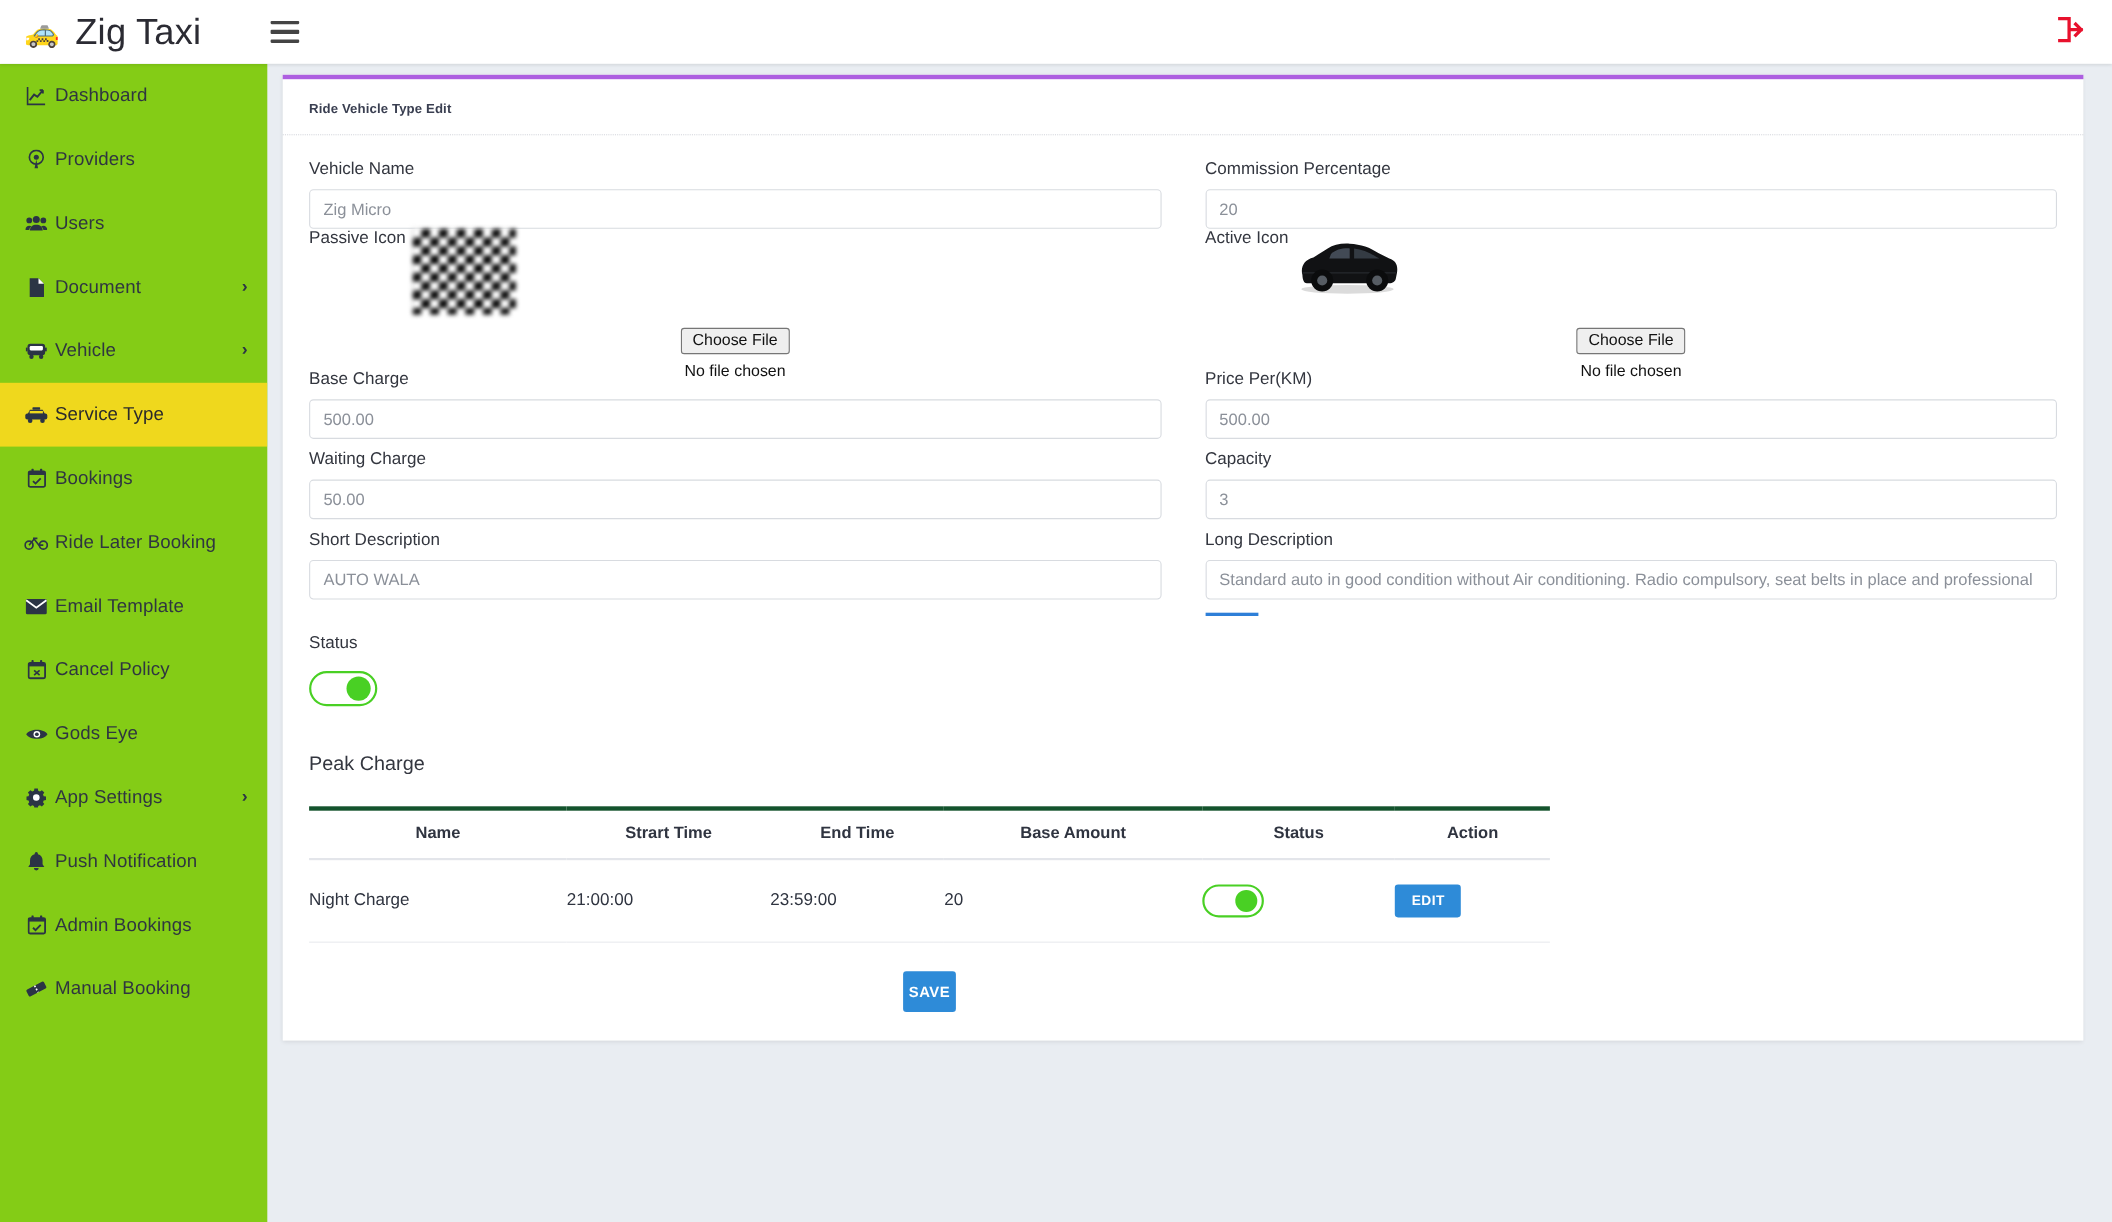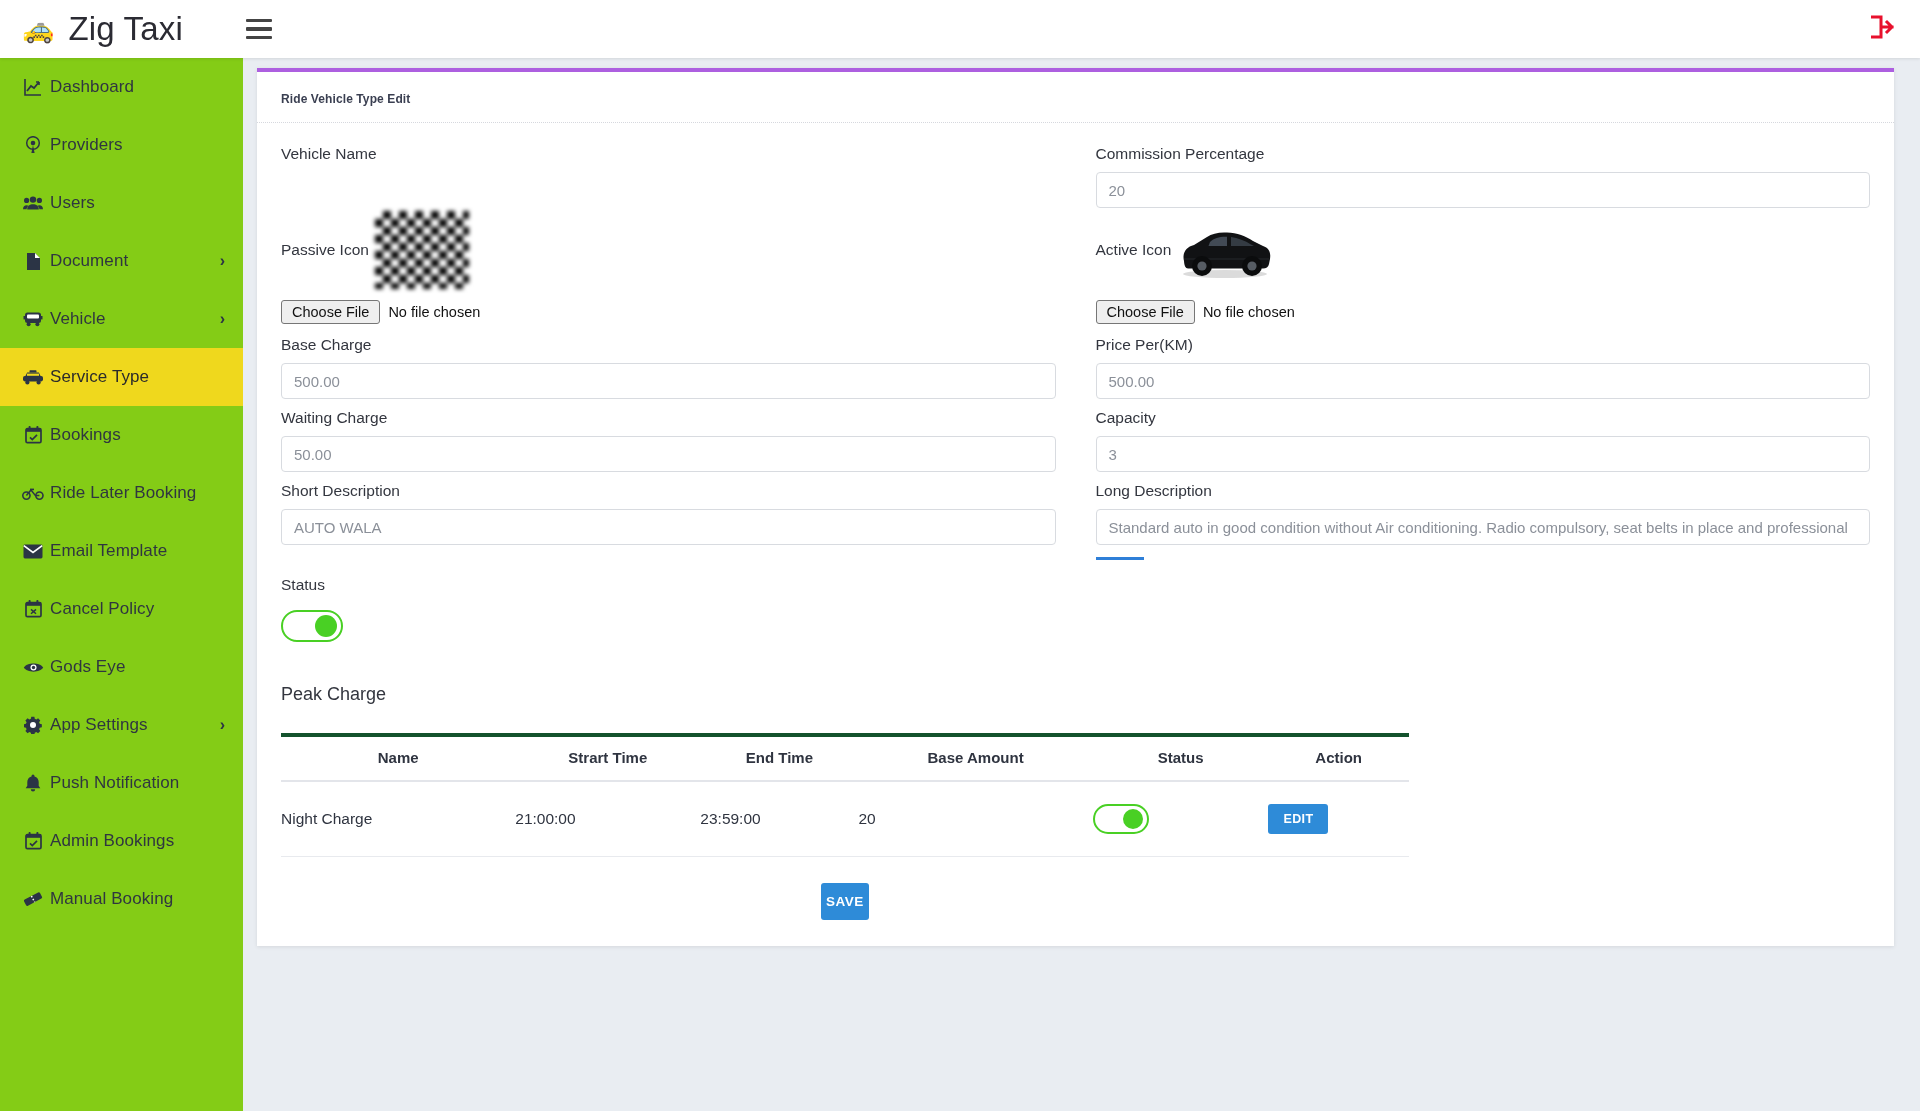--- a/index.html
+++ b/index.html
@@ -101,34 +101,34 @@
     width: 100%; height: 36px;
     border: 1px solid #d8dbe0; border-radius: 4px;
     padding: 0 12px;
     font-size: 15px; color: #7a7f88;
     font-family: "Liberation Sans", sans-serif;
     background: #fff; outline: none;
   }
   .text-input::placeholder { color: #8b9099; }
 
   
-  .icon-row { display: flex; align-items: center; height: 84px; }
+  .icon-row { display: flex; align-items: flex-start; height: 84px; }
   .icon-row .field-label { margin: 0 6px 0 0; }
   .preview-check {
     width: 94px; height: 78px;
     background-image:
       linear-gradient(45deg, #000 25%, transparent 25%, transparent 75%, #000 75%),
       linear-gradient(45deg, #000 25%, #fff 25%, #fff 75%, #000 75%);
     background-size: 16px 16px;
     background-position: 0 0, 8px 8px;
     filter: blur(2.1px);
   }
   .preview-car { width: 96px; height: 62px; display: block; }
 
-  .file-row { display: flex; align-items: center; gap: 8px; margin-top: 6px; height: 28px; }
+  .file-row { display: flex; align-items: center; gap: 8px; margin-top: 6px; height: 28px; flex-direction: column; }
   .choose-file {
     background: #efefef; border: 1px solid #767676; border-radius: 3px;
     font-size: 14.5px; color: #111; padding: 3px 10px;
     font-family: "Liberation Sans", sans-serif; cursor: pointer;
   }
   .no-file { font-size: 14.5px; color: #111; }
 
   
   .status-block { padding-top: 6px; }
   .toggle {
@@ -406,20 +406,21 @@
 
     <div class="card-head">
       <div class="card-title">Ride Vehicle Type Edit</div>
     </div>
 
     <div class="card-body">
 
       <div class="row">
         <div class="col">
           <label class="field-label">Vehicle Name</label>
+          <input class="text-input" type="text" placeholder="Zig Micro" style="">
         </div>
         <div class="col">
           <label class="field-label">Commission Percentage</label>
           <input class="text-input" type="text" placeholder="20" style="">
         </div>
       </div>
 
       <div class="row">
         <div class="col">
           <div class="icon-row">

